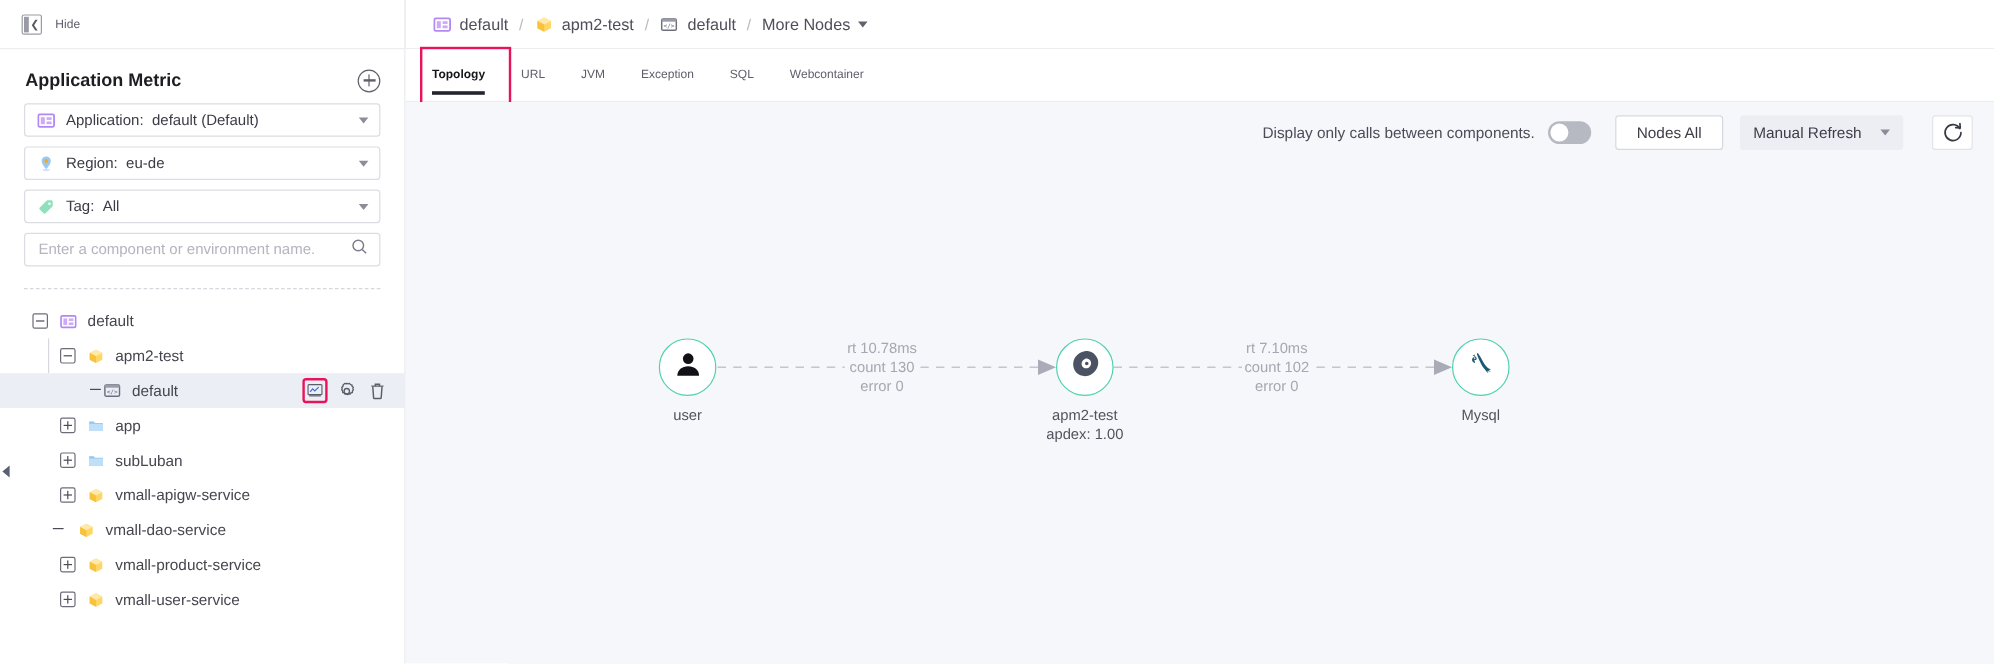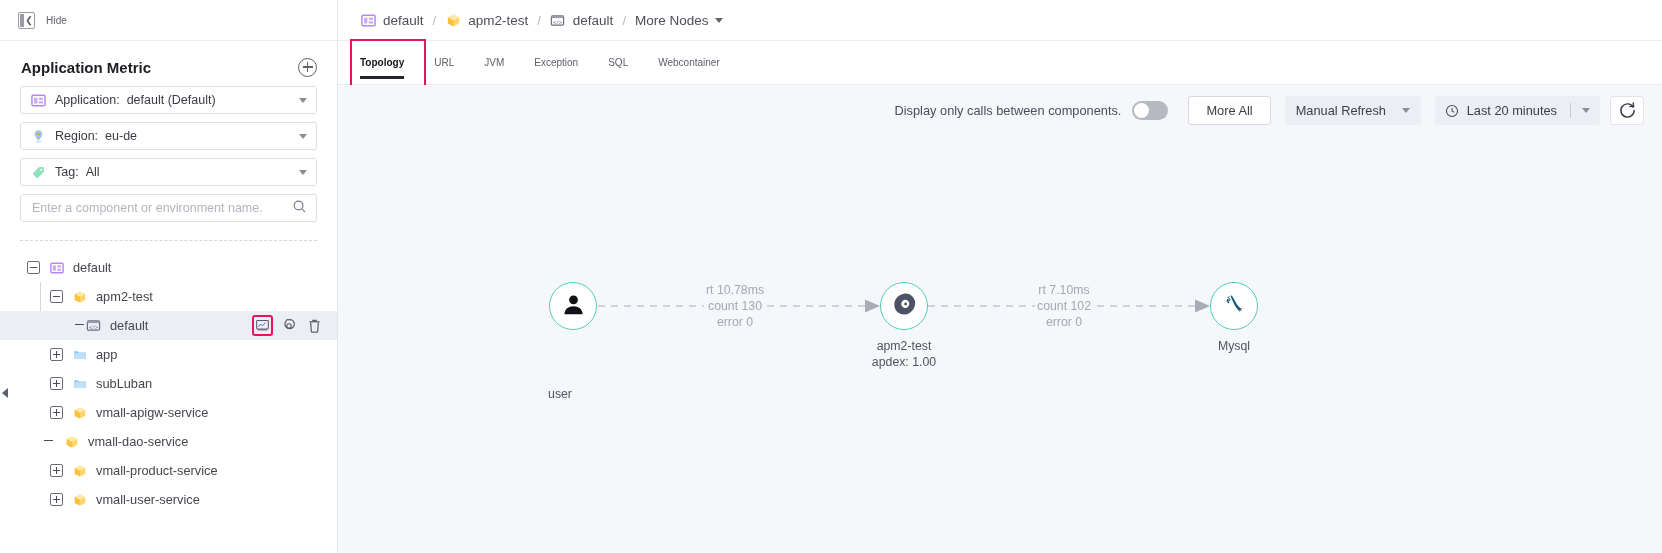--- a/index.html
+++ b/index.html
@@ -523,35 +523,24 @@
       <div class="tab-highlight"></div>
     </div>
 
     <div class="content">
 
       <div class="toolbar">
         <span class="tb-label">Display only calls between components.</span>
         <span class="switch">
             <span class="knob"></span>
           </span>
-        <button class="btn-white">More All</button>
+        <button class="btn-white">Nodes All</button>
         <div class="sel-grey">
           <span>Manual Refresh</span>
           <span class="caret"></span>
-        </div>
-        <div class="time-sel">
-          <span class="clock">
-            <svg width="14" height="14" viewBox="0 0 16 16">
-                <circle cx="8" cy="8" r="6.3" fill="none" stroke="#4b4b58" stroke-width="1.2"></circle>
-                <path d="M8 4.5V8l2.6 1.6" fill="none" stroke="#4b4b58" stroke-width="1.2"></path>
-              </svg>
-          </span>
-          <span>Last 20 minutes</span>
-          <span class="vsep"></span>
-          <span class="caret" style="margin-left:0;"></span>
         </div>
         <div class="refresh-btn">
           <svg width="17" height="17" viewBox="0 0 18 18">
               <path d="M15 5.4A7 7 0 1 0 16 9" fill="none" stroke="#3a3a46" stroke-width="1.5" stroke-linecap="round"></path>
               <polyline points="11.4,4.6 15.4,4.9 15.1,1.1" fill="none" stroke="#3a3a46" stroke-width="1.5" stroke-linecap="round" stroke-linejoin="round"></polyline>
             </svg>
         </div>
       </div>
 
       <div class="topo">
@@ -565,21 +554,21 @@
         </svg>
 
         <div class="node" style="left:211px; top:146px;">
           <span>
             <svg width="27" height="27" viewBox="0 0 28 28">
                 <circle cx="14" cy="9.2" r="4.6" fill="#111118"></circle>
                 <path d="M4.6 24c0-5.2 4.2-8.3 9.4-8.3s9.4 3.1 9.4 8.3" fill="#111118"></path>
               </svg>
           </span>
         </div>
-        <div class="node-cap" style="left:222px; top:202px;margin-top:48px;">
+        <div class="node-cap" style="left:235px; top:202px;">
           <div>user</div>
         </div>
 
         <div class="node" style="left:542px; top:146px;">
           <span>
             <svg width="27" height="27" viewBox="0 0 28 28">
                 <path d="M14.4 2.6c4.6-.6 9.2 3 10.4 7.6 1.2 4.8-1.4 10.3-5.9 12.8-4.1 2.3-9.7 1.5-12.8-1.8-3.2-3.4-3.5-9.2-.9-13.1 2-3 5.3-5 9.2-5.5z" fill="#4b5263"></path>
                 <path d="M13.6 9.4c2.1-.8 4.6.6 5.2 2.7.6 2.3-1 4.9-3.3 5.4-2 .4-4.2-.9-4.7-2.9-.5-2.1.7-4.5 2.8-5.2z" fill="#ffffff"></path>
                 <path d="M14.9 11.9c.9-.2 1.8.6 1.8 1.5s-.9 1.7-1.8 1.5c-.8-.2-1.4-1-1.2-1.8.1-.6.6-1.1 1.2-1.2z" fill="#4b5263"></path>
               </svg>

